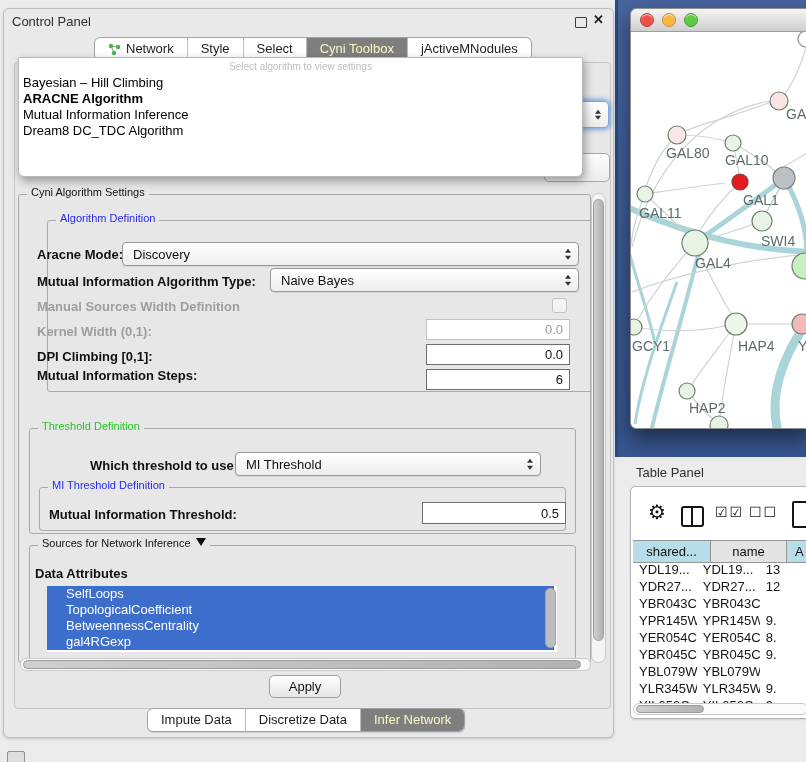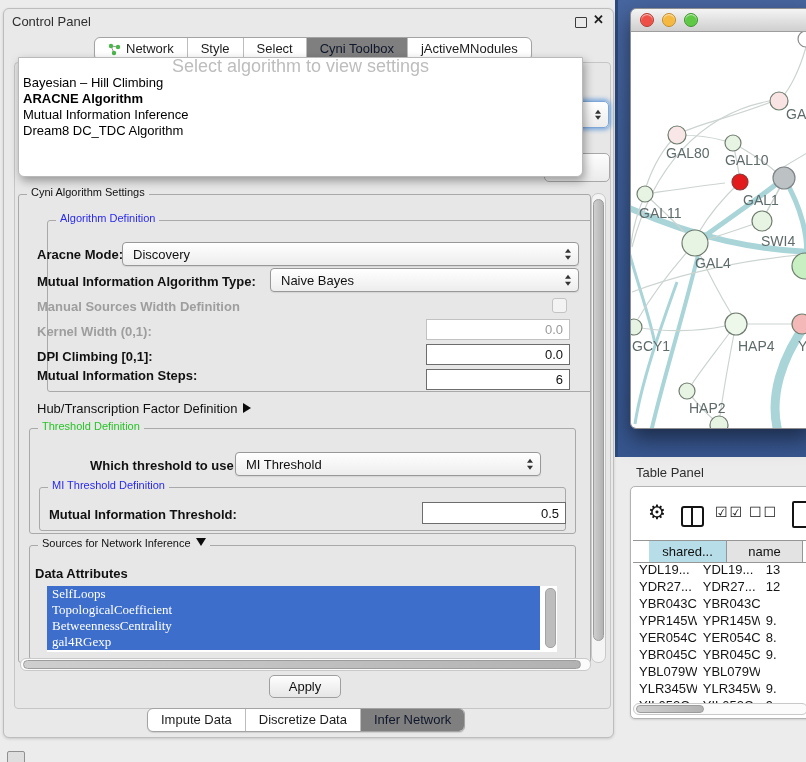--- a/index.html
+++ b/index.html
@@ -34,30 +34,30 @@
       border:1px solid #bdbdbd;border-radius:6px;box-shadow:0 1px 3px rgba(0,0,0,.15);}
   #cp-title{position:absolute;left:8px;top:5px;font-size:13px;color:#2e2e2e;}
   #cp-float{position:absolute;left:571px;top:8px;width:10px;height:9px;border:1.6px solid #3c3c3c;border-radius:1px;}
   #cp-close{position:absolute;left:589px;top:3px;font-size:13px;font-weight:bold;color:#1d1d1d;}
 
   .segtabs{position:absolute;display:flex;background:#fff;border:1px solid #a3a3a3;
            border-radius:6px;overflow:hidden;box-shadow:0 1px 1px rgba(0,0,0,.12);}
   .segtabs .tab{height:22px;line-height:22px;padding:0 13px;font-size:13px;color:#1c1c1c;
                 border-right:1px solid #bdbdbd;display:flex;align-items:center;gap:5px;white-space:nowrap;}
   .segtabs .tab:last-child{border-right:none;}
-  .segtabs .tab.sel{background:#7f7f7f;color:#0f172a;}
+  .segtabs .tab.sel{background:#7f7f7f;color:#fef9c3;}
 
   #inner-panel{position:absolute;left:10px;top:53px;width:595px;height:645px;background:#e7e7e7;
                border:1px solid #c6c6c6;border-radius:4px;}
 
   
   #algo-pop{position:absolute;left:14px;top:48px;width:563px;height:118px;background:#fff;
             border:1px solid #b9b9b9;border-radius:0 0 6px 6px;z-index:40;
             box-shadow:2px 4px 10px rgba(0,0,0,.35);}
-  #algo-pop .ph{height:17px;line-height:17px;text-align:center;color:#bdbdbd;font-size:18px;}
+  #algo-pop .ph{height:17px;line-height:17px;text-align:center;color:#bdbdbd;font-size:10px;}
   #algo-pop .it{height:16px;line-height:16px;padding-left:4px;font-size:13px;color:#000;white-space:nowrap;}
   #algo-pop .it.bold{font-weight:bold;}
 
   
   .sliver-combo{position:absolute;left:573px;top:92px;width:30px;height:25px;background:linear-gradient(#fff,#ececec);
                 border:1px solid #7ea7d8;border-radius:5px;box-shadow:0 0 4px 2px rgba(90,150,220,.75);z-index:10;}
   .sliver-combo2{position:absolute;left:540px;top:144px;width:64px;height:27px;background:linear-gradient(#fdfdfd,#ebebeb);
                  border:1px solid #a8a8a8;border-radius:5px;z-index:10;}
 
   
@@ -66,22 +66,22 @@
   .bluetitle{color:#2a2aee;} .greentitle{color:#27c427;}
 
   .checkbox{position:absolute;width:13px;height:13px;border:1px solid #c3c3c3;border-radius:3px;
             background:#f3f3f3;}
   .tri-right{display:inline-block;width:0;height:0;border-top:5.5px solid transparent;
              border-bottom:5.5px solid transparent;border-left:8px solid #0c0c0c;margin-left:6px;}
   .tri-down{display:inline-block;width:0;height:0;border-left:5.5px solid transparent;
             border-right:5.5px solid transparent;border-top:8px solid #0c0c0c;margin-left:5px;vertical-align:1px;}
 
   #attr-list{position:absolute;left:28px;top:391px;width:510px;height:66px;background:#fff;overflow:hidden;}
-  #attr-list .li{height:16px;line-height:16px;padding-left:5px;font-size:13px;color:#fff;
-                 background:#3e6ecb;width:488px;font-family:Liberation Serif, serif;}
+  #attr-list .li{height:16px;line-height:16px;padding-left:19px;font-size:13px;color:#fff;
+                 background:#3e6ecb;width:488px;}
   #attr-scroll{position:absolute;left:498px;top:2px;width:9px;height:58px;background:#bdbdbd;
                border:1px solid #a3a3a3;border-radius:5px;}
 
   .button{position:absolute;background:linear-gradient(#fefefe,#e6e6e6);border:1px solid #9f9f9f;
           border-radius:5px;font-size:13px;color:#111;display:flex;align-items:center;justify-content:center;}
 
   
   #desktop{position:absolute;left:615px;top:0;width:191px;height:457px;
            background:linear-gradient(180deg,#47659f 0%,#3a5b96 60%,#37568f 100%);
            border-left:3px solid #2c4a7e;}
@@ -100,21 +100,21 @@
   #tp{position:absolute;left:630px;top:486px;width:180px;height:231px;background:#fff;
       border:1px solid #b3b3b3;border-radius:5px;box-shadow:0 1px 2px rgba(0,0,0,.12);}
   .gear{position:absolute;left:17px;top:15px;font-size:20px;color:#141414;line-height:20px;}
   .split-icon{position:absolute;left:50px;top:19px;width:19px;height:17px;border:2.4px solid #141414;border-radius:3px;}
   .split-icon::after{content:"";position:absolute;left:7.5px;top:0;width:2.4px;height:100%;background:#141414;}
   .cbx-group{position:absolute;font-size:14px;color:#141414;letter-spacing:2px;top:17px;}
   .doc-icon{position:absolute;left:161px;top:14px;width:15px;height:23px;border:2.4px solid #141414;border-radius:2px;background:#fff;}
   .thead{position:absolute;left:2px;top:53px;display:flex;height:21px;border-top:1px solid #969696;border-bottom:1px solid #969696;}
   .th{font-size:13px;color:#111;display:flex;align-items:center;justify-content:center;
       border-right:1px solid #969696;box-sizing:border-box;}
-  .th.blue{background:#b7dde8;margin-left:16px;} .th.gray{background:#e3e3e3;}
+  .th.blue{background:#b7dde8;} .th.gray{background:#e3e3e3;}
   #tbody{position:absolute;left:2px;top:74px;width:176px;height:142px;overflow:hidden;}
   .tr{display:flex;height:17px;align-items:center;}
   .td{font-size:13px;color:#161616;white-space:nowrap;overflow:hidden;box-sizing:border-box;padding-left:6px;}
 
   .splitter-arrow{position:absolute;left:608px;top:366px;width:0;height:0;
                   border-top:4px solid transparent;border-bottom:4px solid transparent;
                   border-right:5px solid #8a8a8a;}
   #mini-icon{position:absolute;left:7px;top:751px;width:16px;height:11px;background:#dedede;
              border:1px solid #909090;border-radius:2px;}
   svg text{font-family:"Liberation Sans", sans-serif;}
@@ -285,23 +285,20 @@
       </div>
       <div class="lbl disabled" style="left:18px;top:104px;">Manual Sources Width Definition</div>
       <div class="checkbox" style="left:533px;top:103px;"></div>
       <div class="lbl disabled" style="left:18px;top:129px;">Kernel Width (0,1):</div>
       <div class="field disabled" style="left:407px;top:124px;width:130px;height:19px;">0.0</div>
       <div class="lbl" style="left:18px;top:154px;">DPI Climbing [0,1]:</div>
       <div class="field" style="left:407px;top:149px;width:130px;height:19px;">0.0</div>
       <div class="lbl" style="left:18px;top:173px;">Mutual Information Steps:</div>
       <div class="field" style="left:407px;top:174px;width:130px;height:19px;">6</div>
 
-      <div style="position:absolute;left:18px;top:206px;font-size:13px;color:#111;white-space:nowrap;">
-        <span>Hub/Transcription Factor Definition</span><span class="tri-right"></span>
-      </div>
 
       <div class="groupbox" style="left:10px;top:233px;width:545px;height:104px;">
         <span class="grouptitle greentitle">Threshold Definition</span>
       </div>
       <div class="lbl" style="left:71px;top:263px;">Which threshold to use:</div>
       <div class="combo" style="left:216px;top:257px;width:270px;height:22px;">
         <span>MI Threshold</span>
         <span class="arrows">
             <i class="up"></i>
             <i class="dn"></i>

